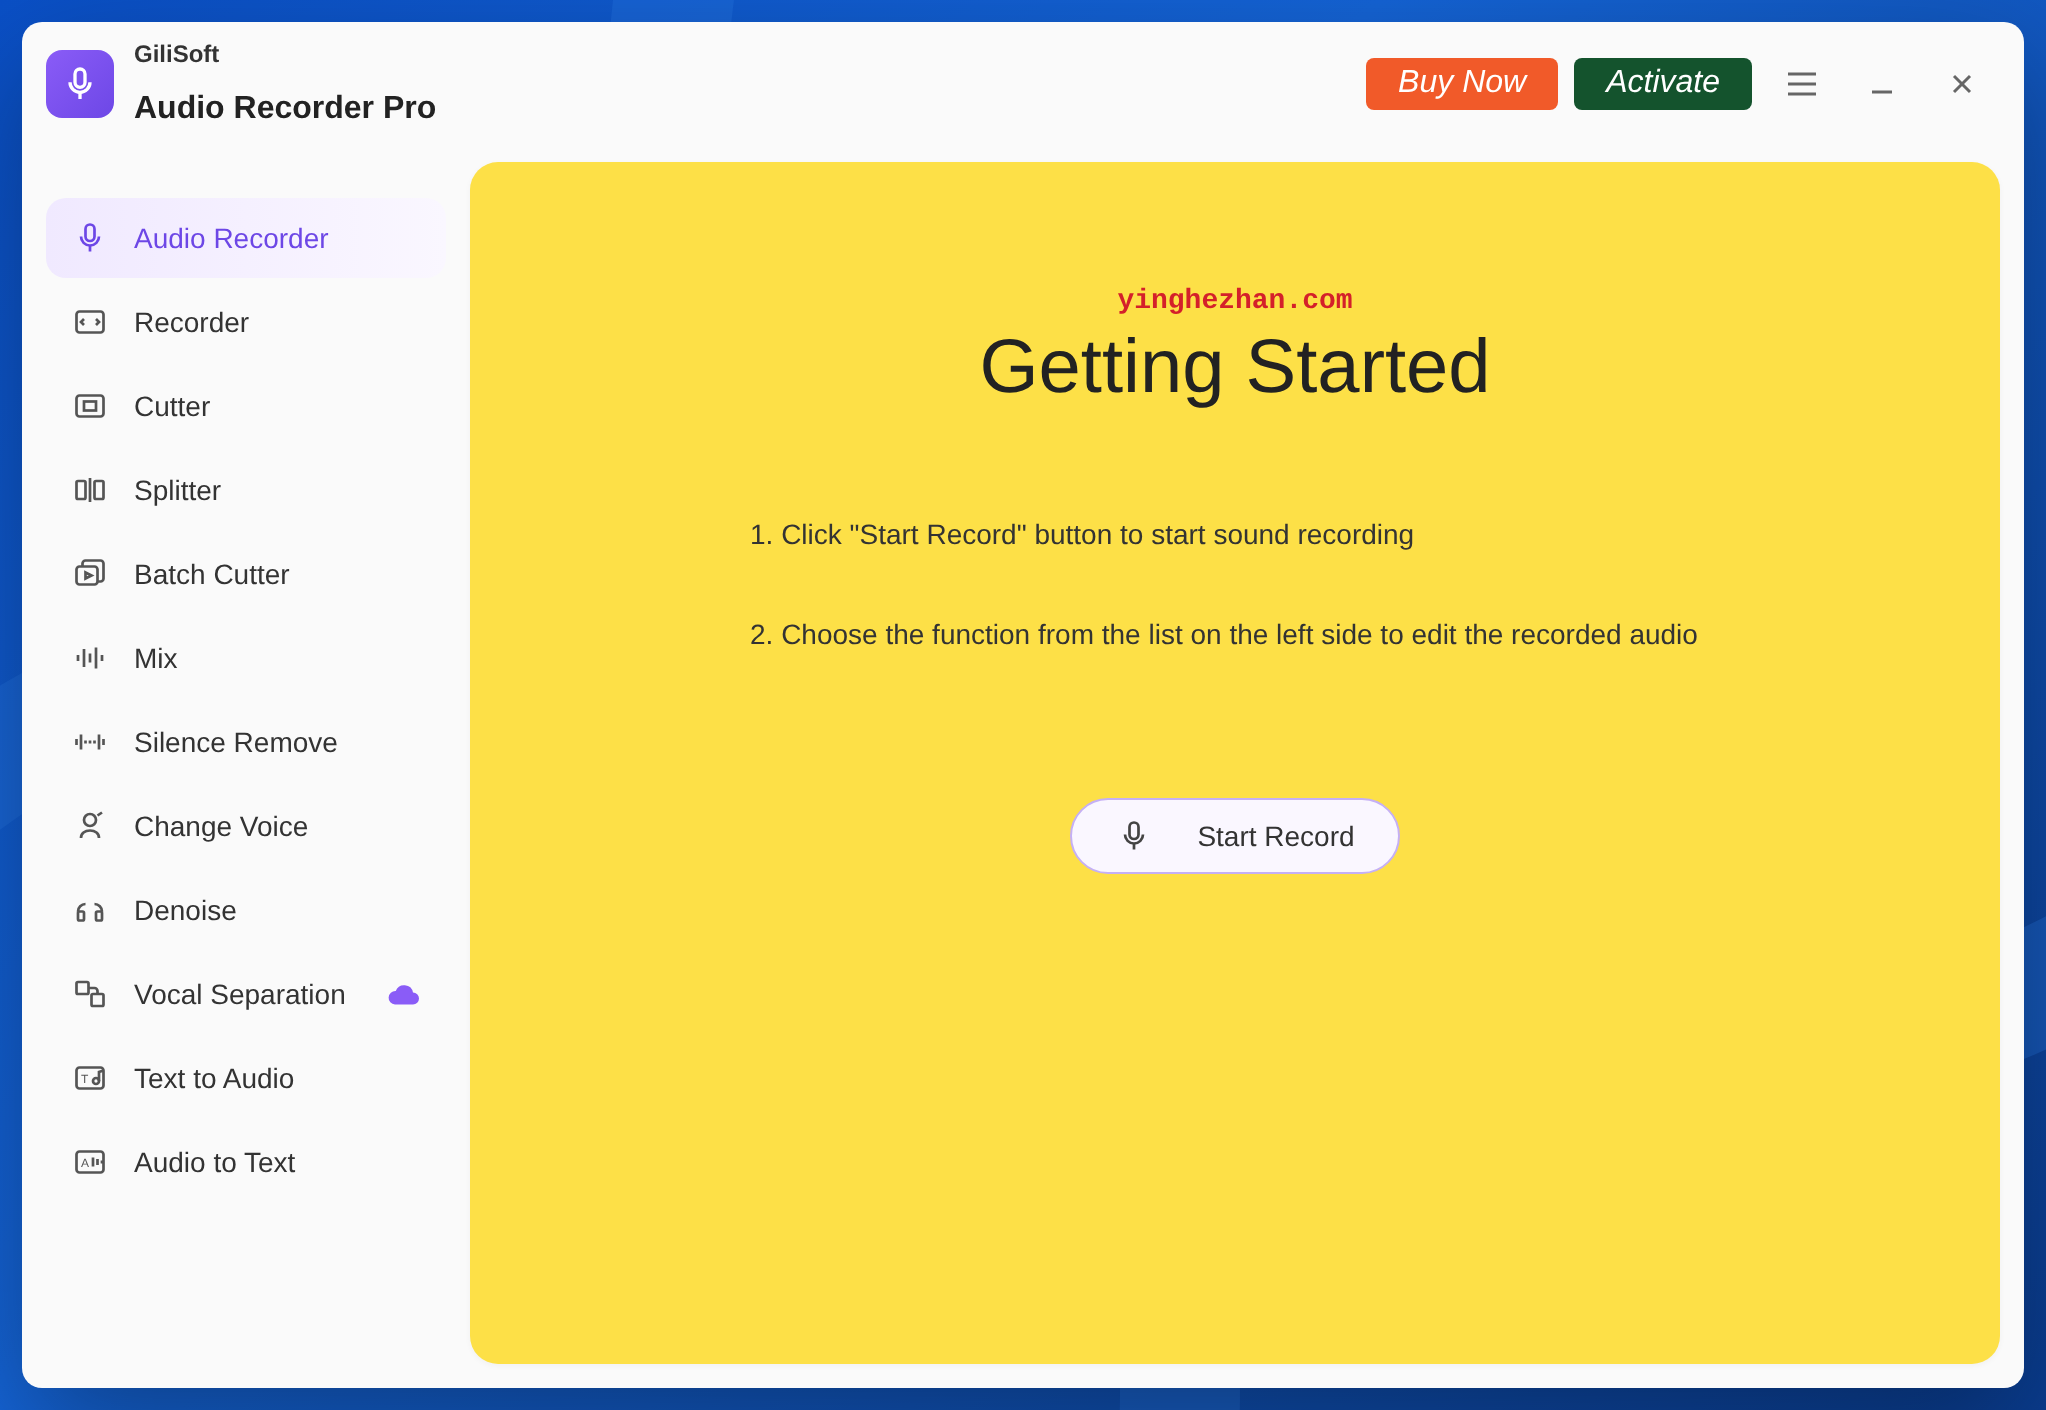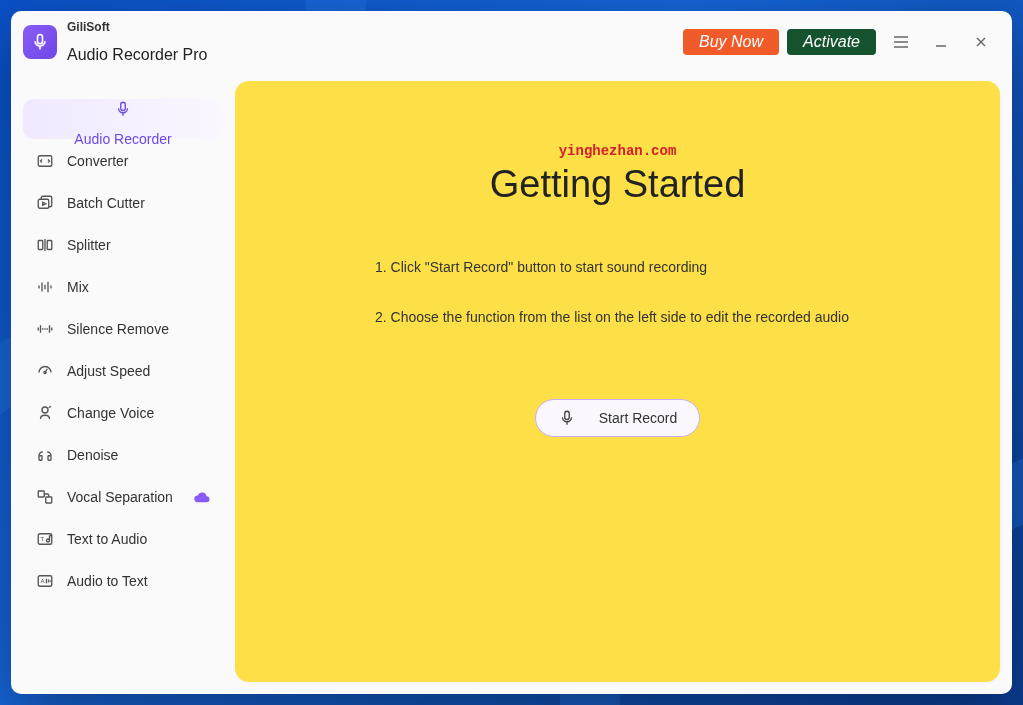--- a/index.html
+++ b/index.html
@@ -35,21 +35,21 @@
 }
 .logo-box {
   width: 34px; height: 34px; border-radius: 8px;
   background: linear-gradient(135deg, #8a5cf7, #6d47e6);
   display: flex; align-items: center; justify-content: center;
   margin-right: 10px;
 }
 .logo-box svg { width: 20px; height: 20px; }
 .brand-text { line-height: 1.1; }
 .brand-top { font-size: 12px; font-weight: 600; color: #333; }
-.brand-bottom { font-size: 16px; font-weight: 400; color: #222; margin-top: 12px; }
+.brand-bottom { font-size: 16px; font-weight: 700; color: #222; margin-top: 12px; }
 .titlebar-spacer { flex: 1; }
 .btn {
   height: 26px; padding: 0 16px; border-radius: 4px;
   font-size: 16px; font-weight: 500; color: #fff;
   border: none; cursor: pointer; margin-left: 8px;
   display: inline-flex; align-items: center; font-style: italic;
 }
 .btn-buy { background: #f15a29; }
 .btn-activate { background: #14532d; }
 .win-btn {
@@ -63,21 +63,21 @@
 .app-body { flex: 1; display: flex; padding: 8px 12px 12px 12px; gap: 12px; }
 .sidebar { width: 200px; padding-top: 18px; }
 .sidebar-item {
   display: flex; align-items: center; gap: 12px;
   height: 40px; padding: 0 12px; border-radius: 10px;
   font-size: 14px; color: #333; cursor: pointer;
   margin-bottom: 2px;
 }
 .sidebar-item.active {
   background: linear-gradient(90deg, #f0e9ff, #faf7ff);
-  color: #6d47e6; font-weight: 500; flex-direction: column;
+  color: #6d47e6; font-weight: 500;
 }
 .sidebar-item.active .side-icon { color: #6d47e6; }
 .side-icon {
   width: 20px; height: 20px; color: #555;
   display: inline-flex; align-items: center; justify-content: center;
   flex-shrink: 0;
 }
 .side-icon svg { width: 18px; height: 18px; }
 .cloud-badge {
   margin-left: auto; width: 18px; height: 14px; color: #8a5cf7;
@@ -166,44 +166,53 @@
       </div>
 
       <div class="sidebar-item">
         <span class="side-icon">
             <svg viewBox="0 0 24 24" fill="none" stroke="currentColor" stroke-width="1.8">
               <rect x="3" y="5" width="18" height="14" rx="2"></rect>
               <path d="M8 10l-2 2 2 2"></path>
               <path d="M16 10l2 2-2 2"></path>
             </svg>
           </span>
-        <span>Converter</span>
-      </div>
-
+        <span>Recorder</span>
+      </div>
+
+      <div class="sidebar-item">
+        <span class="side-icon">
+            <svg viewBox="0 0 24 24" fill="none" stroke="currentColor" stroke-width="1.8">
+              <rect x="3" y="5" width="18" height="14" rx="2"></rect>
+              <rect x="8" y="9" width="8" height="6"></rect>
+            </svg>
+          </span>
+        <span>Cutter</span>
+      </div>
+
+      <div class="sidebar-item">
+        <span class="side-icon">
+            <svg viewBox="0 0 24 24" fill="none" stroke="currentColor" stroke-width="1.8">
+              <rect x="3" y="6" width="6" height="12" rx="1"></rect>
+              <rect x="15" y="6" width="6" height="12" rx="1"></rect>
+              <line x1="12" y1="4" x2="12" y2="20"></line>
+            </svg>
+          </span>
+        <span>Splitter</span>
+      </div>
 
       <div class="sidebar-item">
         <span class="side-icon">
             <svg viewBox="0 0 24 24" fill="none" stroke="currentColor" stroke-width="1.8">
               <rect x="3" y="7" width="14" height="12" rx="2"></rect>
               <path d="M7 7V5a2 2 0 0 1 2-2h10a2 2 0 0 1 2 2v10a2 2 0 0 1-2 2h-2"></path>
               <polygon points="9,11 9,15 13,13"></polygon>
             </svg>
           </span>
         <span>Batch Cutter</span>
-      </div>
-
-      <div class="sidebar-item">
-        <span class="side-icon">
-            <svg viewBox="0 0 24 24" fill="none" stroke="currentColor" stroke-width="1.8">
-              <rect x="3" y="6" width="6" height="12" rx="1"></rect>
-              <rect x="15" y="6" width="6" height="12" rx="1"></rect>
-              <line x1="12" y1="4" x2="12" y2="20"></line>
-            </svg>
-          </span>
-        <span>Splitter</span>
       </div>
 
 
       <div class="sidebar-item">
         <span class="side-icon">
             <svg viewBox="0 0 24 24" fill="none" stroke="currentColor" stroke-width="1.8">
               <line x1="4" y1="10" x2="4" y2="14"></line>
               <line x1="8" y1="6" x2="8" y2="18"></line>
               <line x1="12" y1="9" x2="12" y2="15"></line>
               <line x1="16" y1="5" x2="16" y2="19"></line>
@@ -221,30 +230,20 @@
               <line x1="9" y1="11" x2="9" y2="13"></line>
               <line x1="12" y1="11" x2="12" y2="13"></line>
               <line x1="15" y1="11" x2="15" y2="13"></line>
               <line x1="18" y1="7" x2="18" y2="17"></line>
               <line x1="21" y1="10" x2="21" y2="14"></line>
             </svg>
           </span>
         <span>Silence Remove</span>
       </div>
 
-      <div class="sidebar-item">
-        <span class="side-icon">
-            <svg viewBox="0 0 24 24" fill="none" stroke="currentColor" stroke-width="1.8">
-              <path d="M4 14a8 8 0 0 1 16 0"></path>
-              <line x1="12" y1="14" x2="15" y2="9"></line>
-              <circle cx="12" cy="14" r="1.5"></circle>
-            </svg>
-          </span>
-        <span>Adjust Speed</span>
-      </div>
 
       <div class="sidebar-item">
         <span class="side-icon">
             <svg viewBox="0 0 24 24" fill="none" stroke="currentColor" stroke-width="1.8">
               <circle cx="12" cy="8" r="4"></circle>
               <path d="M6 20c0-3 2.5-5 6-5s6 2 6 5"></path>
               <path d="M17 5l3-2"></path>
             </svg>
           </span>
         <span>Change Voice</span>

